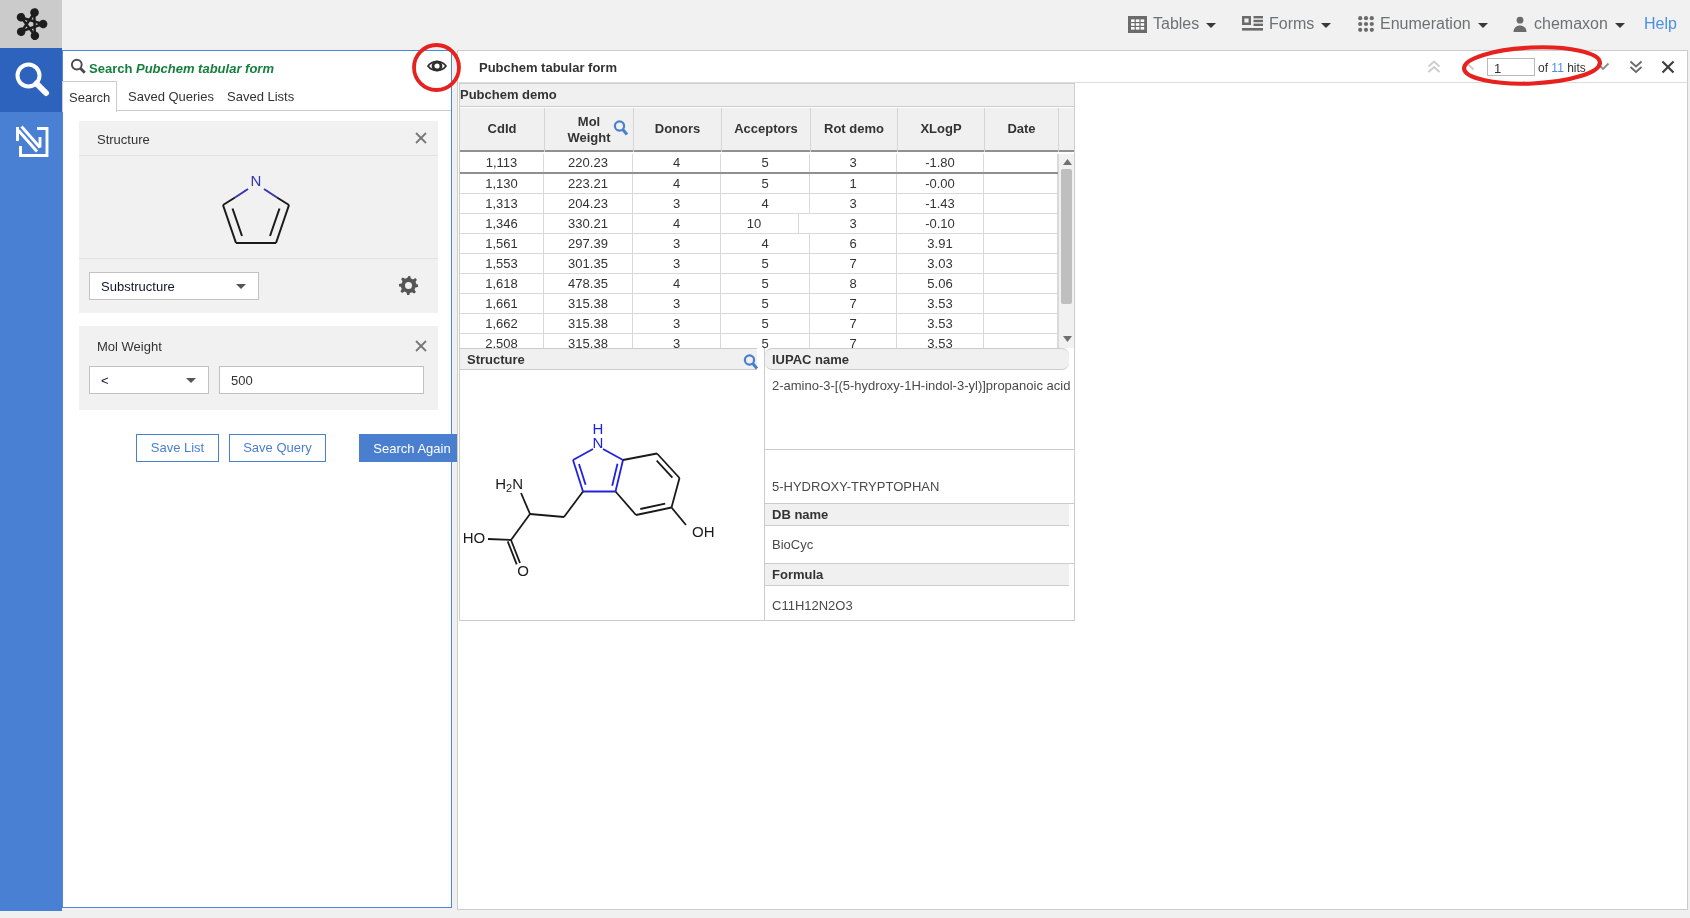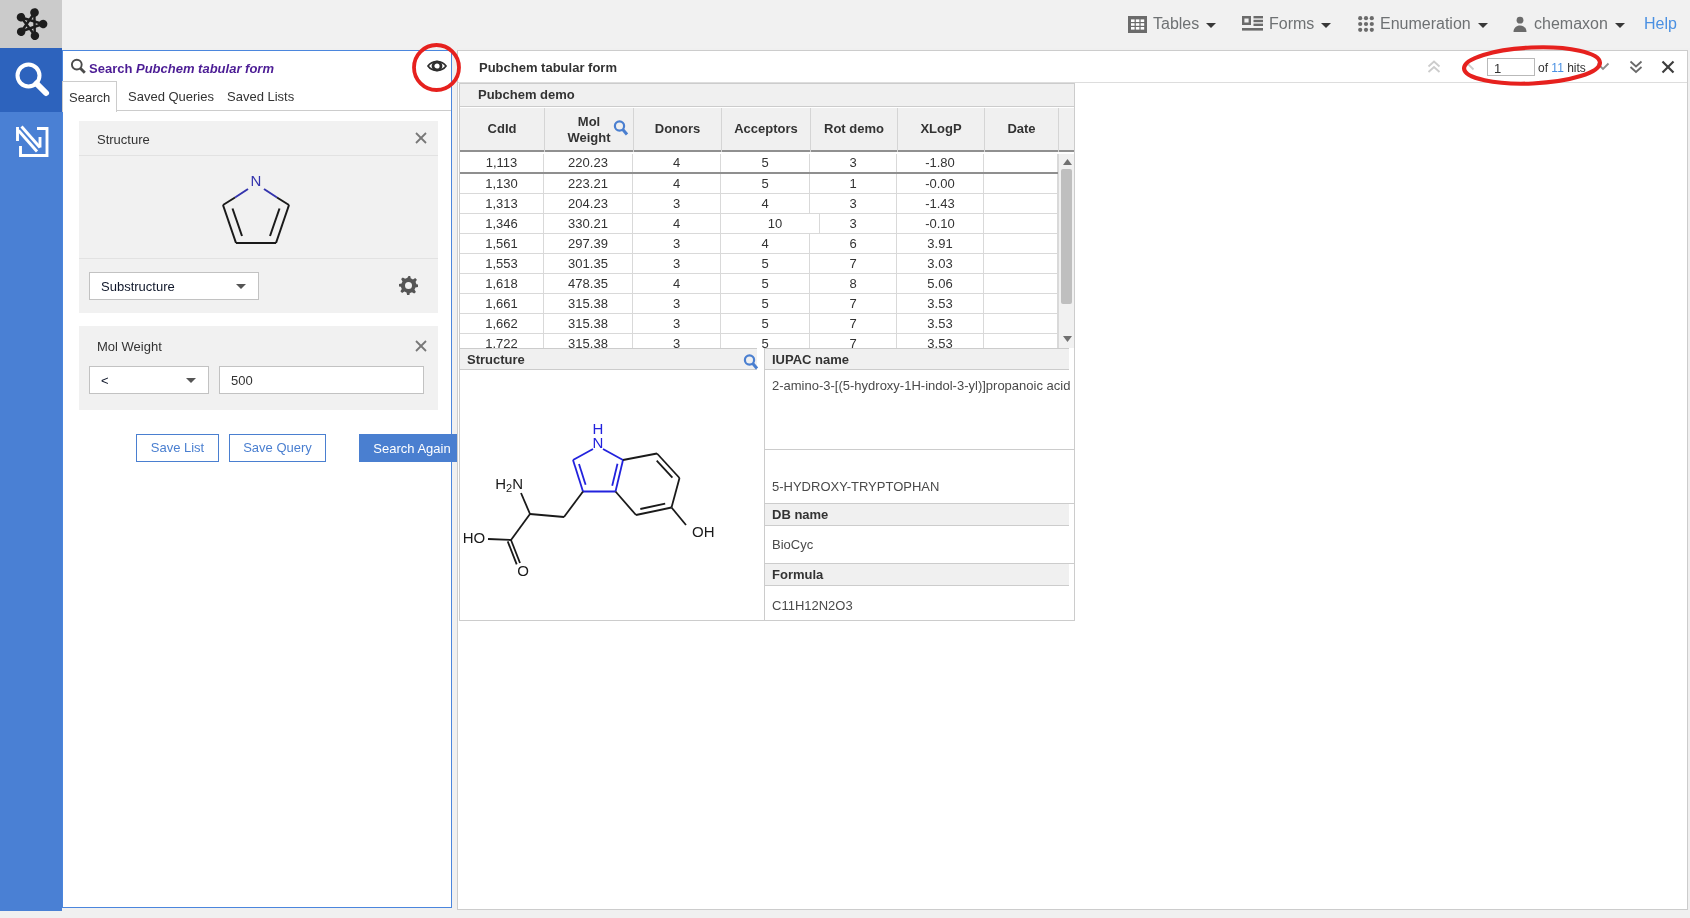--- a/index.html
+++ b/index.html
@@ -12,21 +12,21 @@
 .navitem { position:absolute; top:0; height:48px; display:flex; align-items:center; color:#6e7173; font-size:16px; }
 .navitem .lbl { margin:0 7px 0 6px; }
 .caret { width:0; height:0; border-left:5px solid transparent; border-right:5px solid transparent; border-top:5px solid #383838; margin-top:2px; }
 #help { position:absolute; top:0; height:48px; left:1644px; display:flex; align-items:center; color:#4a90e2; font-size:16px; }
 
 #sidebar { position:absolute; left:0; top:48px; width:62px; height:863px; background:#4a80d4; }
 #sb-sel { position:absolute; left:0; top:0; width:62px; height:64px; background:#2d63bd; }
 #footstrip { position:absolute; left:0; top:911px; width:1690px; height:7px; background:#f0f0f0; }
 
 #spanel { position:absolute; left:62px; top:50px; width:390px; height:858px; background:#fff; border:1px solid #4b86dd; }
-#sp-title { position:absolute; left:26px; top:10px; font-size:13px; color:#4c1d95; font-weight:bold; }
+#sp-title { position:absolute; left:26px; top:10px; font-size:13px; color:#15803d; font-weight:bold; }
 #sp-title i { font-style:italic; }
 #tabs { position:absolute; left:0; top:30px; width:388px; height:31px; font-size:13px; color:#333; }
 #tabline { position:absolute; left:0; top:29px; width:388px; height:0; border-top:1px solid #ccc; }
 #tab-active { position:absolute; left:-1px; top:0px; width:55px; height:31px; background:#fff; border:1px solid #ccc; border-bottom:none; z-index:2; }
 #tab-active span { position:absolute; left:6px; top:8px; }
 .tab { position:absolute; top:8px; }
 
 .card { position:absolute; left:16px; width:359px; background:#f1f1f1; }
 .cardhead { position:absolute; left:0; top:0; width:100%; height:35px; border-bottom:1px solid #e2e2e2; }
 .cardhead .t { position:absolute; left:18px; top:11px; font-size:13px; color:#333; }
@@ -43,21 +43,21 @@
 
 #mpanel { position:absolute; left:457px; top:50px; width:1231px; height:860px; background:#fff; border:1px solid #ccc; }
 #mtoolbar { position:absolute; left:0; top:0; width:1229px; height:32px; border-bottom:1px solid #ddd; background:#fff; }
 #mtitle { position:absolute; left:21px; top:9px; font-size:13px; font-weight:bold; color:#333; }
 #hitbox { position:absolute; left:1029px; top:7px; width:48px; height:18px; border:1px solid #b9b9b9; background:#fff; font-size:13px; color:#333; }
 #hitbox span { position:absolute; left:6px; top:2px; }
 #hittext { position:absolute; left:1080px; top:10px; font-size:12px; color:#333; }
 #hittext b { color:#4a90e2; font-weight:normal; }
 
 #gridbox { position:absolute; left:1px; top:32px; width:616px; height:265px; border:1px solid #ccc; border-bottom:none; overflow:hidden; background:#fff; }
-#demobar { position:absolute; left:0; top:0; width:614px; height:23px; background:#f0f0f0; border-bottom:1px solid #ccc; font-size:13px; font-weight:bold; color:#333; line-height:22px; padding-left:18px; }
+#demobar { position:absolute; left:0; top:0; width:614px; height:23px; background:#f0f0f0; border-bottom:1px solid #ccc; font-size:13px; font-weight:bold; color:#333; line-height:22px; padding-left:0; }
 #ghead { position:absolute; left:0; top:24px; width:614px; height:44px; background:#f0f0f0; border-bottom:2px solid #909090; }
 .hc { position:absolute; top:0; height:44px; border-right:1px solid #d5d5d5; font-size:13px; font-weight:bold; color:#333; text-align:center; }
 .hc .one { display:block; line-height:42px; }
 .hc .two { display:block; padding-top:6px; line-height:16px; }
 #gbody { position:absolute; left:0; top:70px; width:598px; height:194px; overflow:hidden; }
 .grow { position:absolute; left:0; width:598px; height:20px; border-bottom:1px solid #d9d9d9; font-size:13px; color:#333; }
 .grow span { position:absolute; top:0; line-height:19px; text-align:center; border-right:1px solid #d9d9d9; height:20px; }
 .grow.sel { border-bottom:2px solid #8f8f8f; }
 .grow.sel span { line-height:17px; height:18px; }
 #vscroll { position:absolute; left:598px; top:70px; width:16px; height:194px; background:#f1f1f1; border-left:1px solid #d9d9d9; }
@@ -338,21 +338,21 @@
             <span style="left:173px;width:88px;">3</span>
             <span style="left:261px;width:89px;">4</span>
             <span style="left:350px;width:87px;">3</span>
             <span style="left:437px;width:87px;">-1.43</span>
             <span style="left:524px;width:74px;"></span>
           </div>
 <div class="grow" style="top:60px;">
             <span style="left:0px;width:84px;">1,346</span>
             <span style="left:84px;width:89px;">330.21</span>
             <span style="left:173px;width:88px;">4</span>
-            <span style="left:271px;width:89px;">10</span>
+            <span style="left:250px;width:89px;">10</span>
             <span style="left:350px;width:87px;">3</span>
             <span style="left:437px;width:87px;">-0.10</span>
             <span style="left:524px;width:74px;"></span>
           </div>
 <div class="grow" style="top:80px;">
             <span style="left:0px;width:84px;">1,561</span>
             <span style="left:84px;width:89px;">297.39</span>
             <span style="left:173px;width:88px;">3</span>
             <span style="left:261px;width:89px;">4</span>
             <span style="left:350px;width:87px;">6</span>
@@ -389,21 +389,21 @@
 <div class="grow" style="top:160px;">
             <span style="left:0px;width:84px;">1,662</span>
             <span style="left:84px;width:89px;">315.38</span>
             <span style="left:173px;width:88px;">3</span>
             <span style="left:261px;width:89px;">5</span>
             <span style="left:350px;width:87px;">7</span>
             <span style="left:437px;width:87px;">3.53</span>
             <span style="left:524px;width:74px;"></span>
           </div>
 <div class="grow" style="top:180px;">
-            <span style="left:0px;width:84px;">1,722</span>
+            <span style="left:0px;width:84px;">2,508</span>
             <span style="left:84px;width:89px;">315.38</span>
             <span style="left:173px;width:88px;">3</span>
             <span style="left:261px;width:89px;">5</span>
             <span style="left:350px;width:87px;">7</span>
             <span style="left:437px;width:87px;">3.53</span>
             <span style="left:524px;width:74px;"></span>
           </div>
 </div>
     <div id="vscroll">
       <svg style="position:absolute;left:4px;top:5px;" width="9" height="6" viewBox="0 0 9 6">
@@ -418,21 +418,21 @@
   <div id="formbox">
     <div id="fdivider"></div>
     <div class="fhead" style="left:0;top:0;width:297px;">Structure
       <svg style="position:absolute;left:283px;top:5px;" width="16" height="17" viewBox="0 0 16 17">
             <g fill="none" stroke="#4a7fd0">
               <circle cx="6.5" cy="6" r="4.6" stroke-width="2.2"></circle>
               <line x1="9.8" y1="9.5" x2="14" y2="14.5" stroke-width="3"></line>
             </g>
           </svg>
     </div>
-    <div class="fhead" style="left:305px;top:0;width:304px;">IUPAC name</div>
+    <div class="fhead" style="left:305px;top:0;width:304px;border-radius:7px;">IUPAC name</div>
     <div class="fval" style="left:305px;top:25px;width:309px;height:77px;padding-top:5px;">2-amino-3-[(5-hydroxy-1H-indol-3-yl)]propanoic acid</div>
     <div class="fval" style="left:305px;top:124px;width:309px;height:32px;">5-HYDROXY-TRYPTOPHAN</div>
     <div class="fhead" style="left:305px;top:156px;width:304px;border-top:none;">DB name</div>
     <div class="fval" style="left:305px;top:178px;width:309px;height:38px;padding-top:11px;">BioCyc</div>
     <div class="fhead" style="left:305px;top:216px;width:304px;border-top:none;">Formula</div>
     <div class="fval" style="left:305px;top:239px;width:309px;height:32px;border-bottom:none;padding-top:11px;">C11H12N2O3</div>
     <div id="molbig"><svg width="304" height="246" viewBox="0 0 304 246">
 <g fill="none" stroke="#2222dd" stroke-width="1.8">
 <line x1="133" y1="76" x2="113" y2="87"></line>
 <line x1="143" y1="76" x2="163" y2="87"></line>

